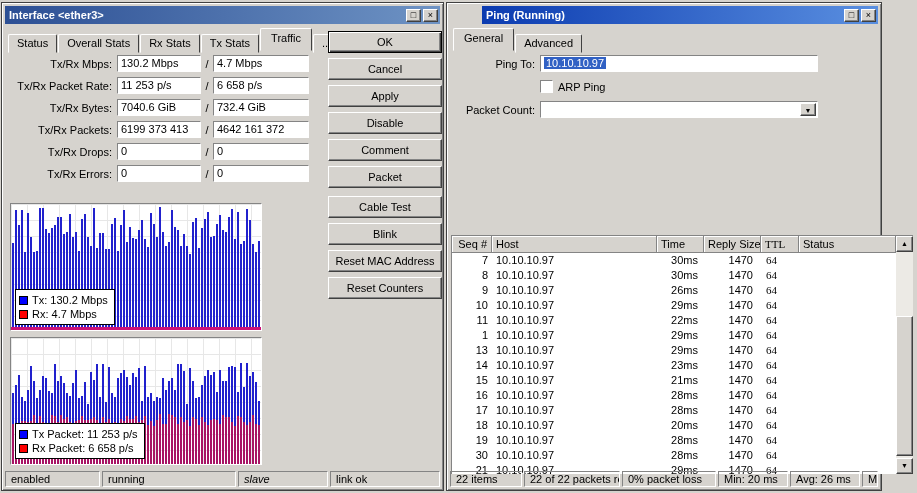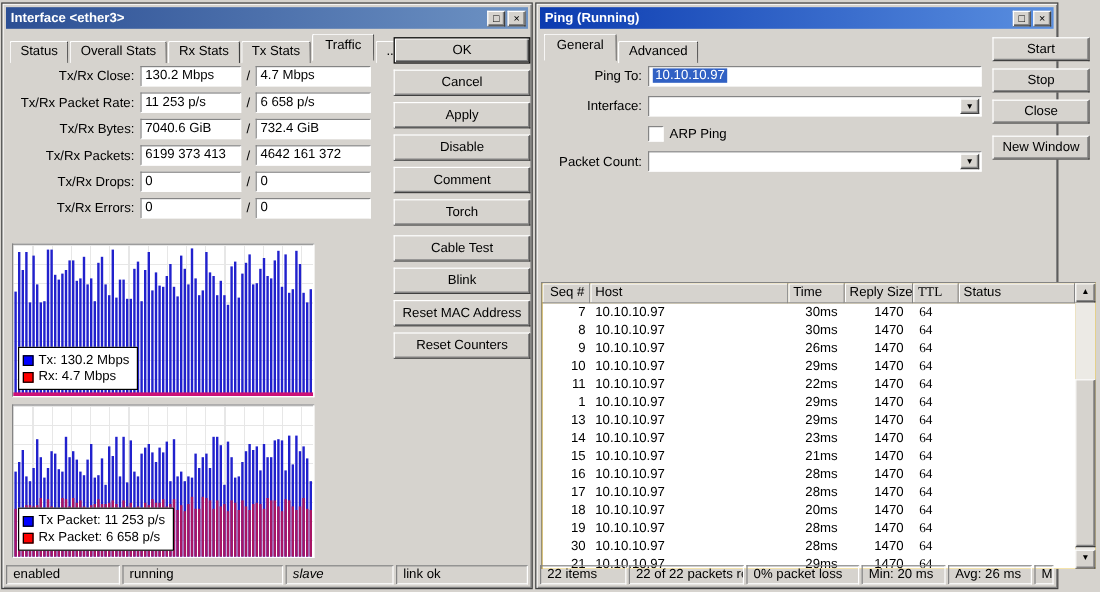--- a/index.html
+++ b/index.html
@@ -2,21 +2,21 @@
 <html><head>
 <meta charset="utf-8">
 <style>
   * { margin:0; padding:0; box-sizing:border-box; }
   html,body { width:917px; height:493px; }
   body { background:#d6d3ce; font-family:"Liberation Sans",sans-serif; font-size:11px; color:#000; position:relative; overflow:hidden; }
 
   .window { position:absolute; background:#d6d3ce; border:1px solid #404040;
             box-shadow: inset 1px 1px 0 #fff, inset -1px -1px 0 #848484; }
   #win-interface { left:1px; top:2px; width:443px; height:489px; }
-  #win-ping { left:446px; top:2px; width:436px; height:489px; }
+  #win-ping { left:446px; top:2px; width:436px; height:489px;padding-left:32px; }
 
   .titlebar { height:18px; margin:3px 3px 0 3px; display:flex; align-items:center; padding:0 2px 0 4px; color:#fff; font-weight:bold; }
   .titlebar.active { background:linear-gradient(90deg,#0b3bb0,#5a8fe0); }
   .titlebar.inactive { background:linear-gradient(90deg,#2c4f94,#6e93c4); }
   .titlebar .title { flex:1; white-space:nowrap; overflow:hidden; }
   .winbtn { width:15px; height:13px; background:#d6d3ce; border:1px solid; border-color:#fff #404040 #404040 #fff;
             box-shadow: inset -1px -1px 0 #848484; font-size:9px; line-height:11px; text-align:center;
             margin-left:2px; font-weight:normal; color:#000; flex:0 0 auto; }
 
   .tabstrip { position:absolute; left:6px; top:25px; height:21px; white-space:nowrap; }
@@ -120,21 +120,21 @@
     <span class="winbtn">□</span>
     <span class="winbtn">×</span>
   </div>
 
   <div class="tabstrip">
     <span class="tab">Status</span><span class="tab">Overall Stats</span><span class="tab">Rx Stats</span><span class="tab">Tx Stats</span><span class="tab active">Traffic</span><span class="tab">...</span>
   </div>
 
   <div class="stats">
     <div class="stat-row">
-      <span class="stat-label">Tx/Rx Close:</span>
+      <span class="stat-label">Tx/Rx Mbps:</span>
       <span class="stat-field sunken">130.2 Mbps</span>
       <span class="stat-sep">/</span>
       <span class="stat-field rx sunken">4.7 Mbps</span>
     </div>
     <div class="stat-row">
       <span class="stat-label">Tx/Rx Packet Rate:</span>
       <span class="stat-field sunken">11 253 p/s</span>
       <span class="stat-sep">/</span>
       <span class="stat-field rx sunken">6 658 p/s</span>
     </div>
@@ -493,21 +493,21 @@
       </div>
     </div>
   </div>
 
   <div class="btncol">
     <div class="btn default">OK</div>
     <div class="btn">Cancel</div>
     <div class="btn">Apply</div>
     <div class="btn gap-sm">Disable</div>
     <div class="btn">Comment</div>
-    <div class="btn">Torch</div>
+    <div class="btn">Packet</div>
     <div class="btn gap">Cable Test</div>
     <div class="btn">Blink</div>
     <div class="btn">Reset MAC Address</div>
     <div class="btn">Reset Counters</div>
   </div>
 
   <div class="statusbar">
     <span class="sb-cell w-enabled">enabled</span>
     <span class="sb-cell w-running">running</span>
     <span class="sb-cell w-slave">slave</span>
@@ -526,47 +526,34 @@
     <span class="tab active">General</span><span class="tab">Advanced</span>
   </div>
 
   <div class="form">
     <div class="form-row">
       <span class="form-label">Ping To:</span>
       <div class="textbox sunken">
         <span class="selection" style="background: rgb(49, 97, 196);">10.10.10.97</span>
       </div>
     </div>
-    <div class="form-row">
-      <span class="form-label">Interface:</span>
-      <div class="combo sunken">
-        <span></span>
-        <span class="combo-arrow">▼</span>
-      </div>
-    </div>
     <div class="form-row short">
       <span class="form-label"></span>
       <span class="checkbox sunken"></span>
       <span>ARP Ping</span>
     </div>
     <div class="form-row">
       <span class="form-label">Packet Count:</span>
       <div class="combo sunken">
         <span></span>
         <span class="combo-arrow">▼</span>
       </div>
     </div>
   </div>
 
-  <div class="btncol-right">
-    <div class="btn">Start</div>
-    <div class="btn">Stop</div>
-    <div class="btn">Close</div>
-    <div class="btn gap">New Window</div>
-  </div>
 
   <div class="pingtable">
     <div class="tmain">
       <div class="thead">
         <span class="hcell c-seq">Seq #</span>
         <span class="hcell c-host">Host</span>
         <span class="hcell c-time">Time</span>
         <span class="hcell c-reply">Reply Size</span>
         <span class="hcell c-ttl">TTL</span>
         <span class="hcell c-status">Status</span>

